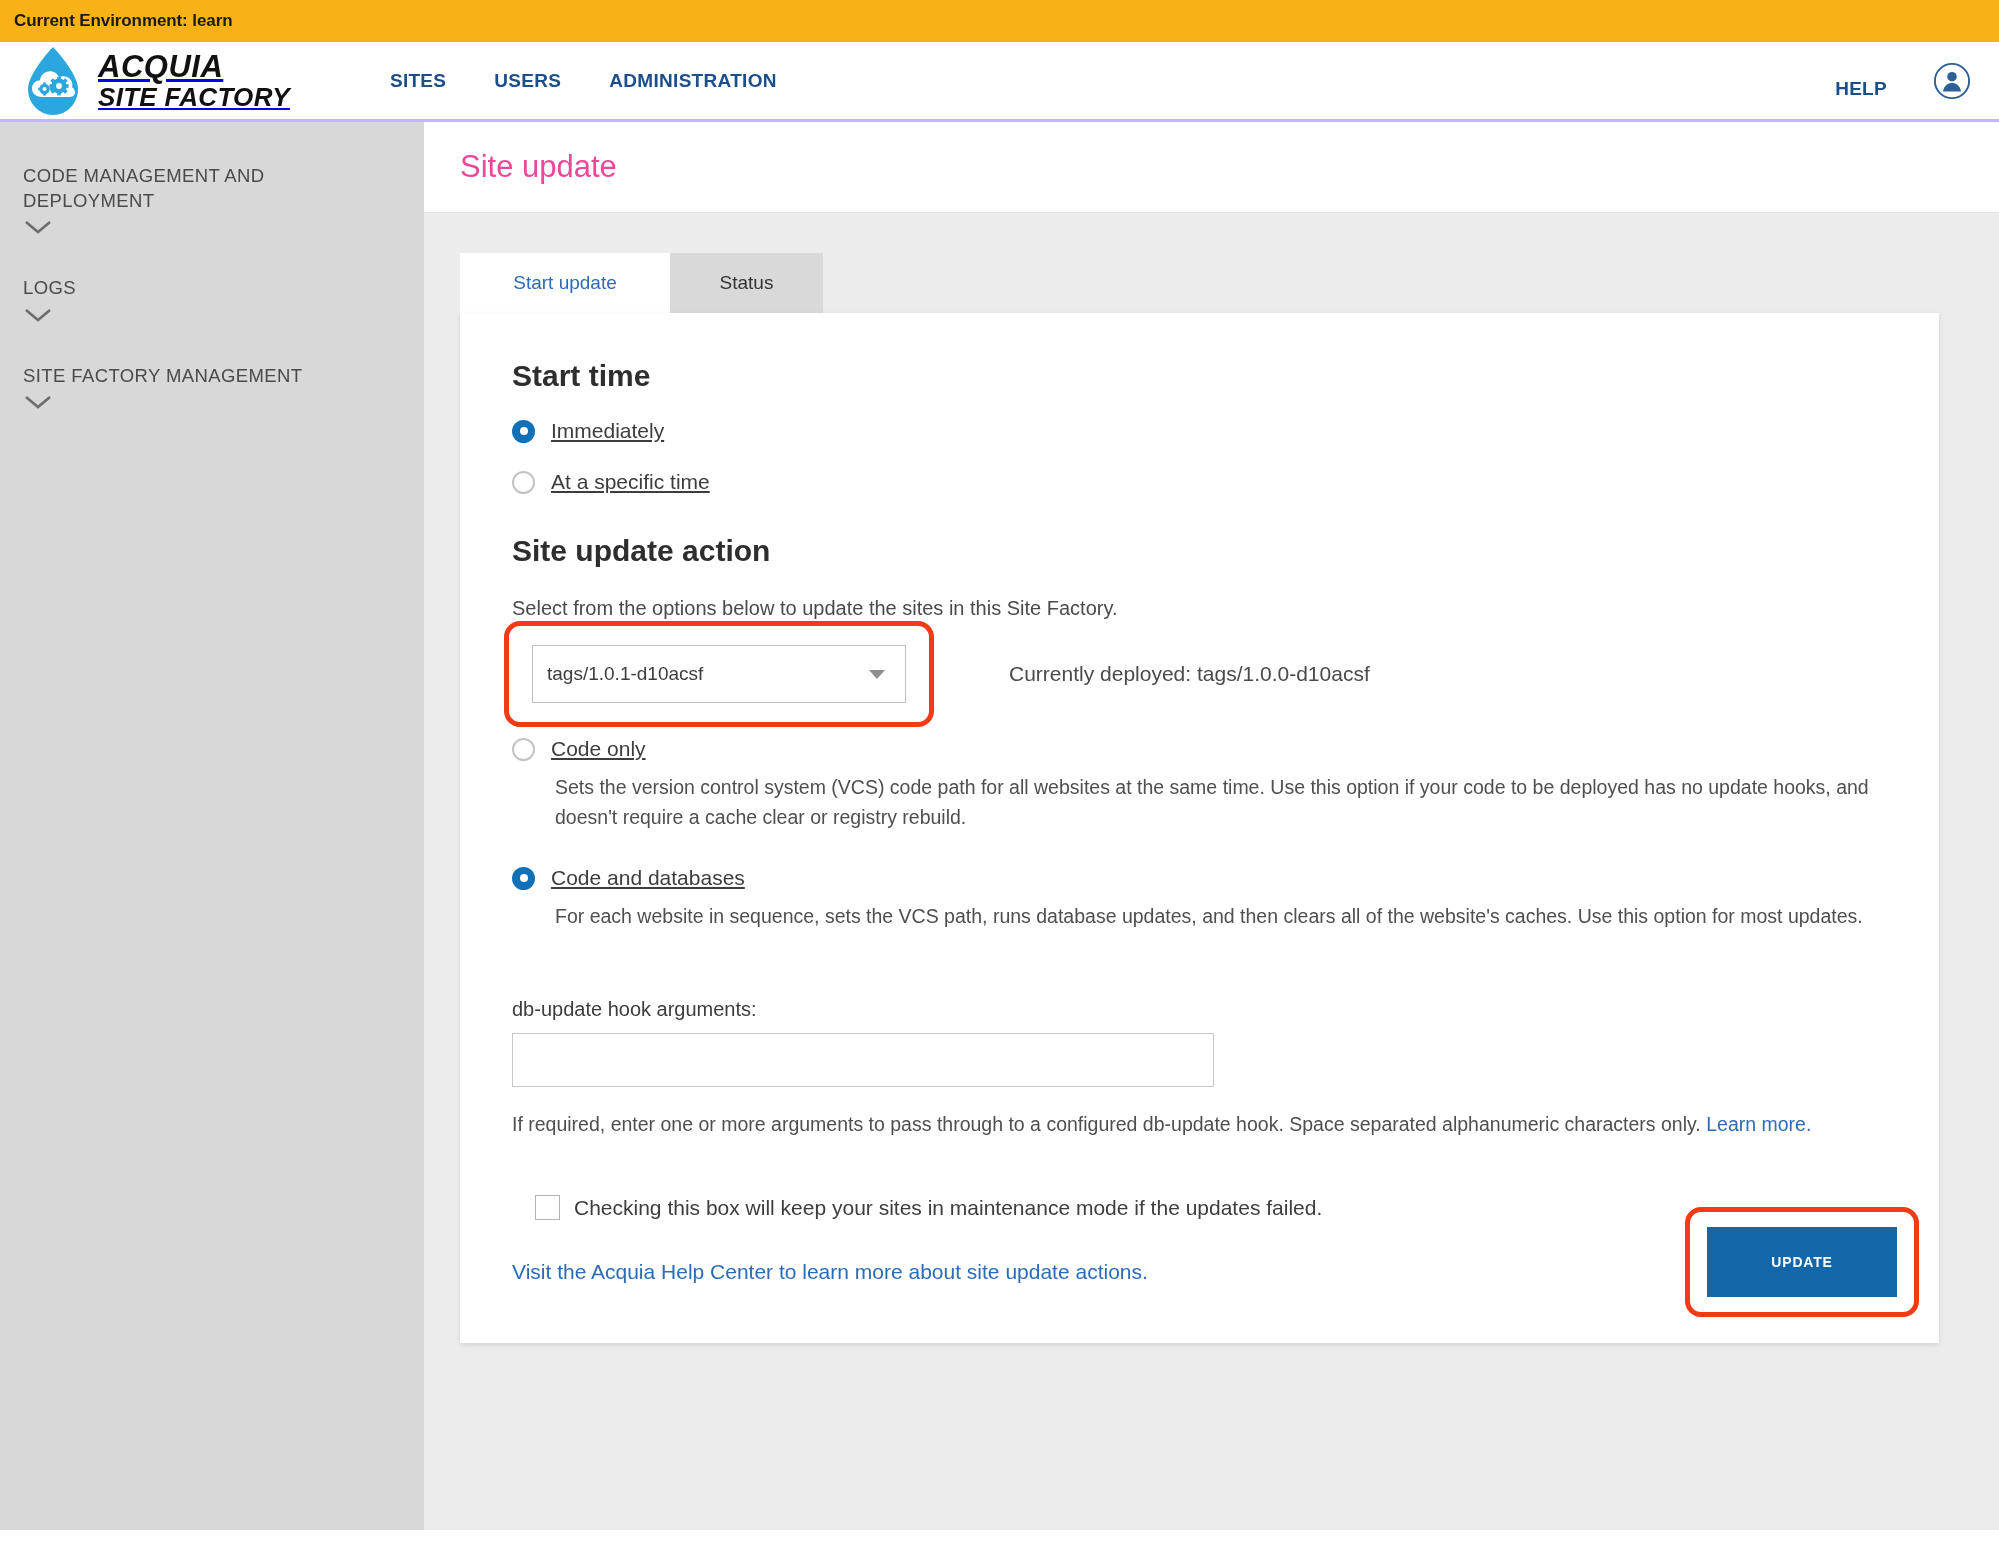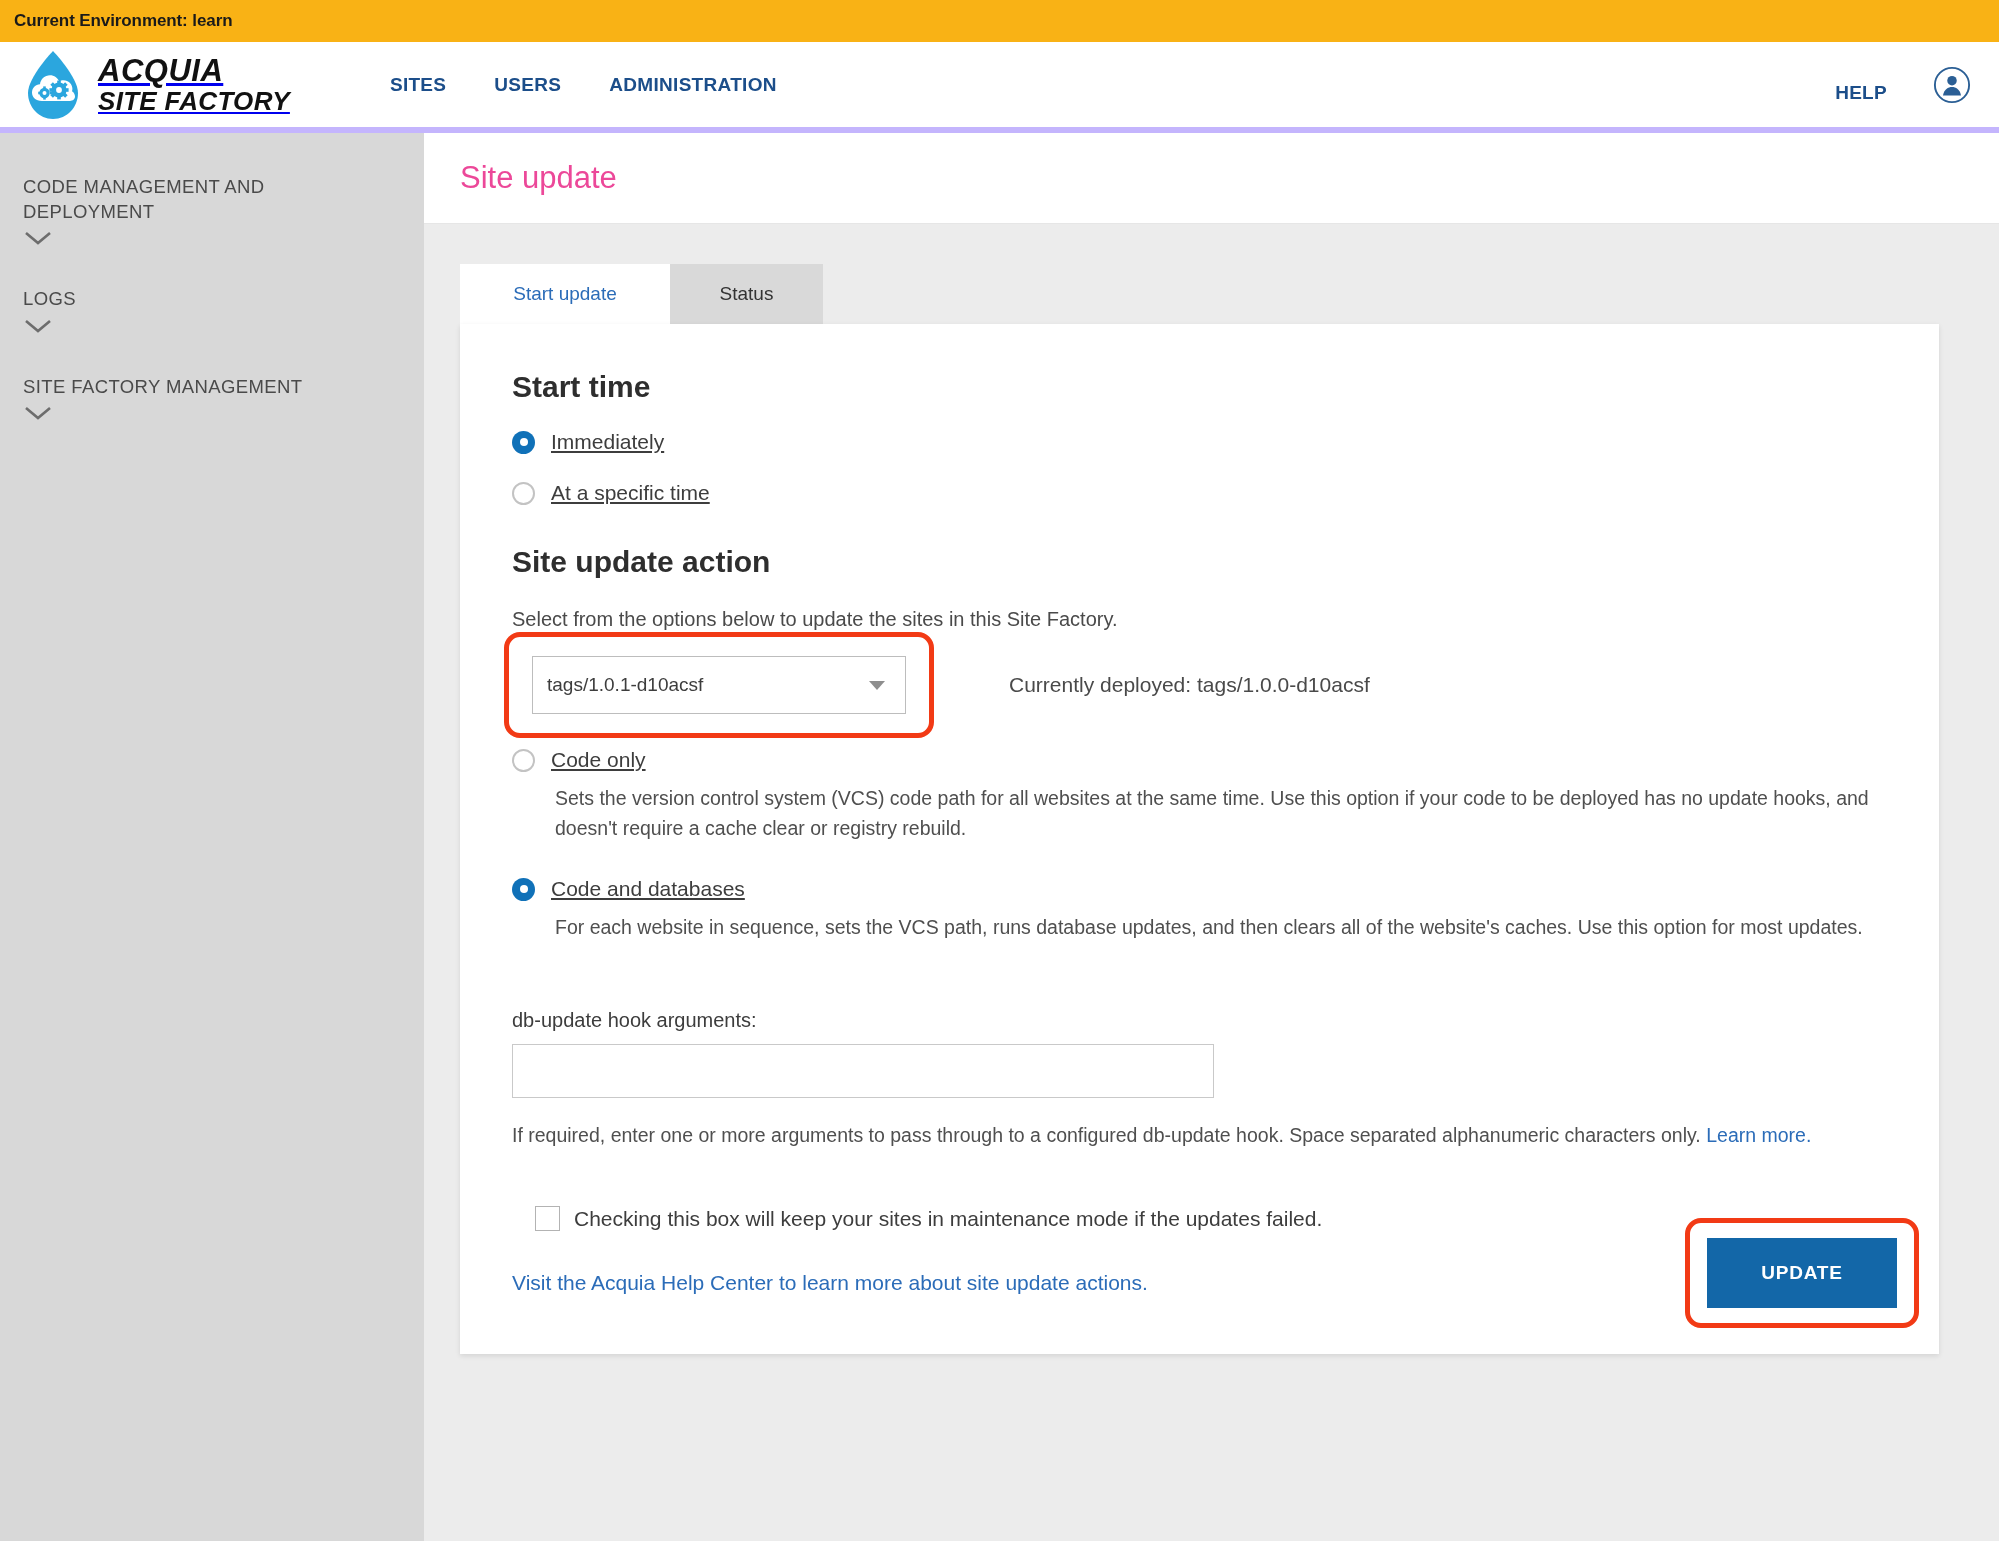--- a/index.html
+++ b/index.html
@@ -21,25 +21,25 @@
   }
   .env-banner .env-text {
     font-size: 17px;
     font-weight: bold;
     color: #1a1a1a;
     letter-spacing: -0.1px;
   }
 
   
   .header {
-    height: 91px;
-    background: #ffffff;
-    display: flex;
-    align-items: center;
-    border-bottom: 6px solid #c4b5fd;
+    height: 80px;
+    background: #ffffff;
+    display: flex;
+    align-items: center;
+    border-bottom: 3px solid #c4b5fd;
     position: relative;
   }
   .brand {
     display: flex;
     align-items: center;
     margin-left: 22px;
     gap: 14px;
   }
   .brand-logo { width: 62px; height: 72px; flex: none; }
   .brand-word { line-height: 1.0; }
@@ -326,21 +326,21 @@
     bottom: 46px;
     width: 190px;
     height: 70px;
   }
   .update-btn {
     width: 100%;
     height: 100%;
     background: #1367a8;
     color: #ffffff;
     border: none;
-    font-size: 19px;
+    font-size: 14px;
     font-weight: bold;
     letter-spacing: 0.8px;
     cursor: pointer;
     font-family: "Liberation Sans", sans-serif;
   }
   .annot-update { left: -22px; top: -20px; width: 234px; height: 110px; }
 </style>
 </head>
 <body>
 

